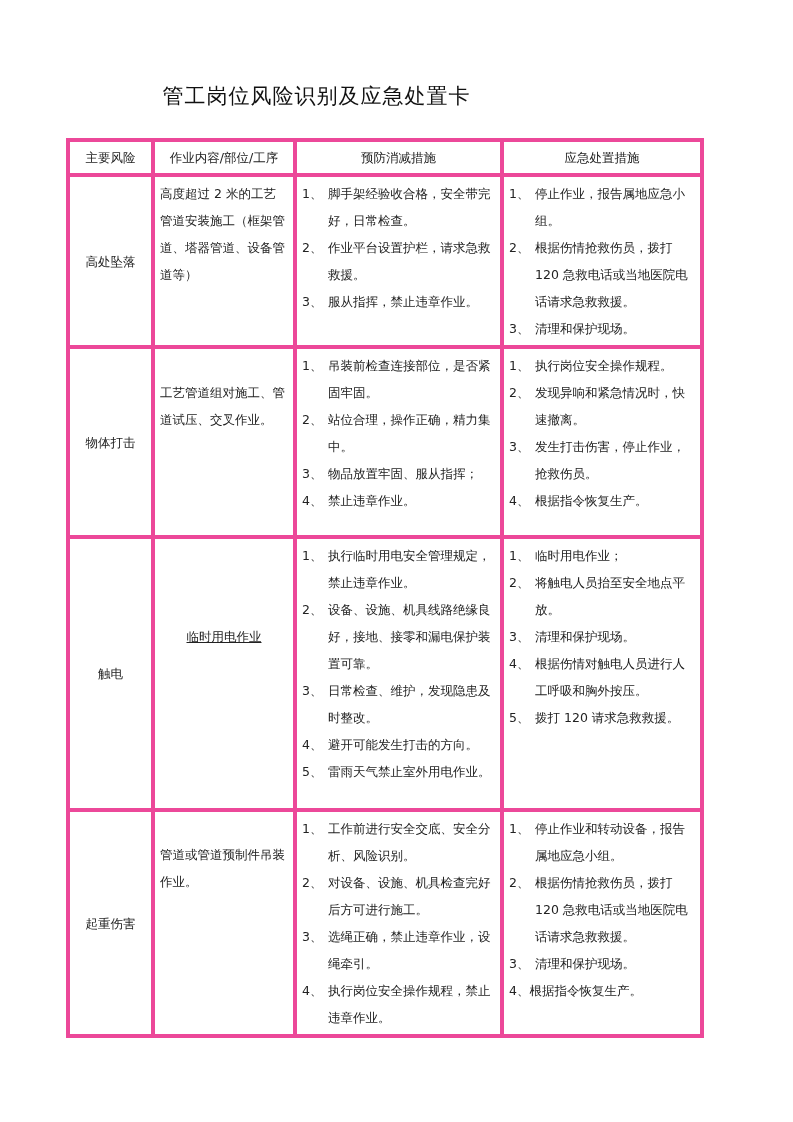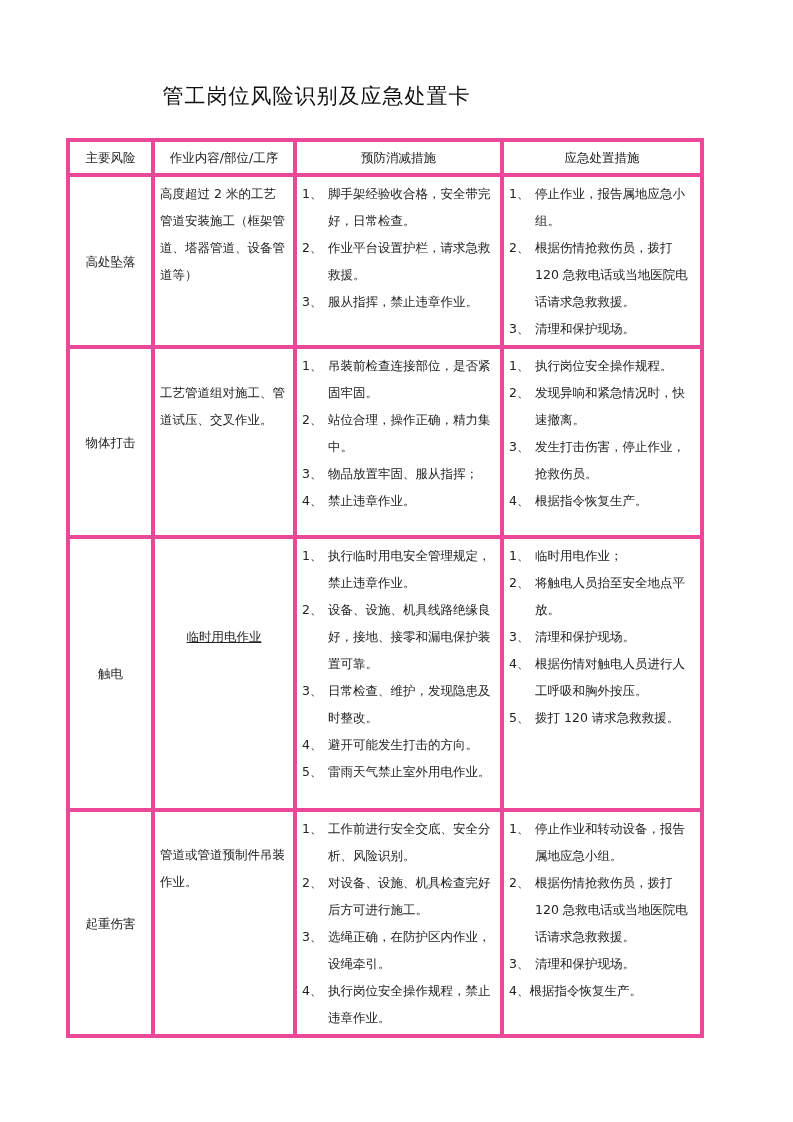--- a/index.html
+++ b/index.html
@@ -168,21 +168,21 @@
         <div class="item">
             <span class="num">1、</span>
             <span class="txt">工作前进行安全交底、安全分析、风险识别。</span>
           </div>
         <div class="item">
             <span class="num">2、</span>
             <span class="txt">对设备、设施、机具检查完好后方可进行施工。</span>
           </div>
         <div class="item">
             <span class="num">3、</span>
-            <span class="txt">选绳正确，在防护区内作业，设绳牵引。</span>
+            <span class="txt">选绳正确，禁止违章作业，设绳牵引。</span>
           </div>
         <div class="item">
             <span class="num">4、</span>
             <span class="txt">执行岗位安全操作规程，禁止违章作业。</span>
           </div>
       </td>
       <td>
         <div class="item">
             <span class="num">1、</span>
             <span class="txt">停止作业和转动设备，报告属地应急小组。</span>

